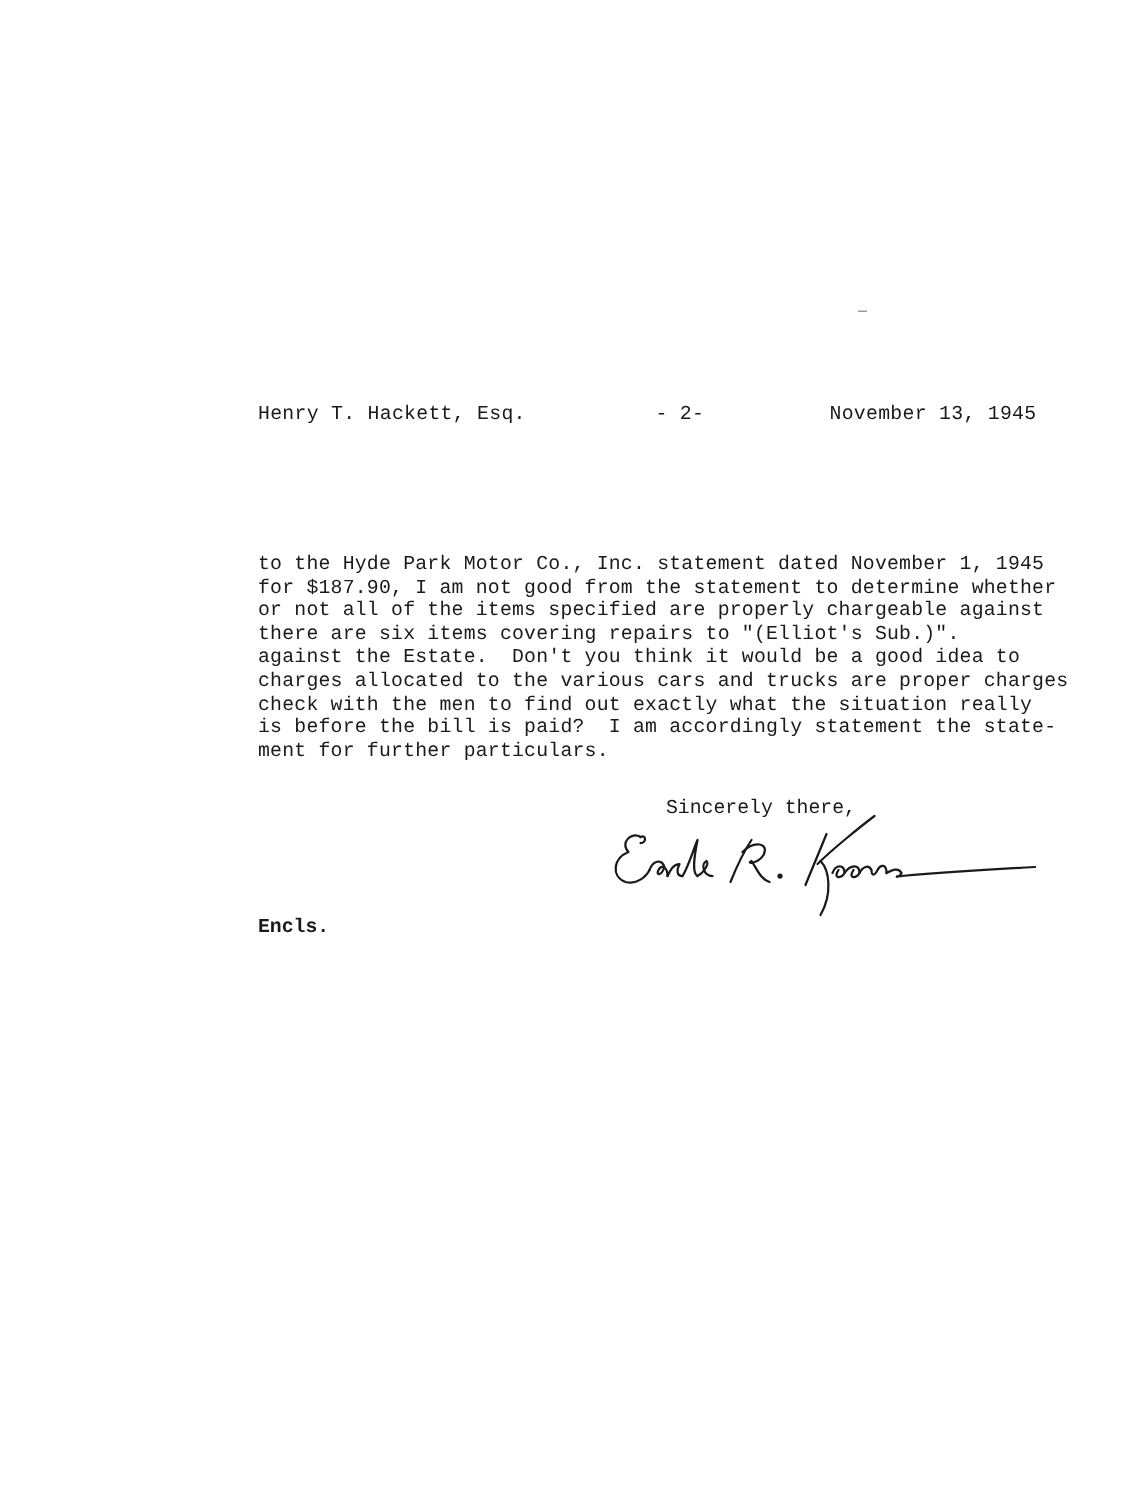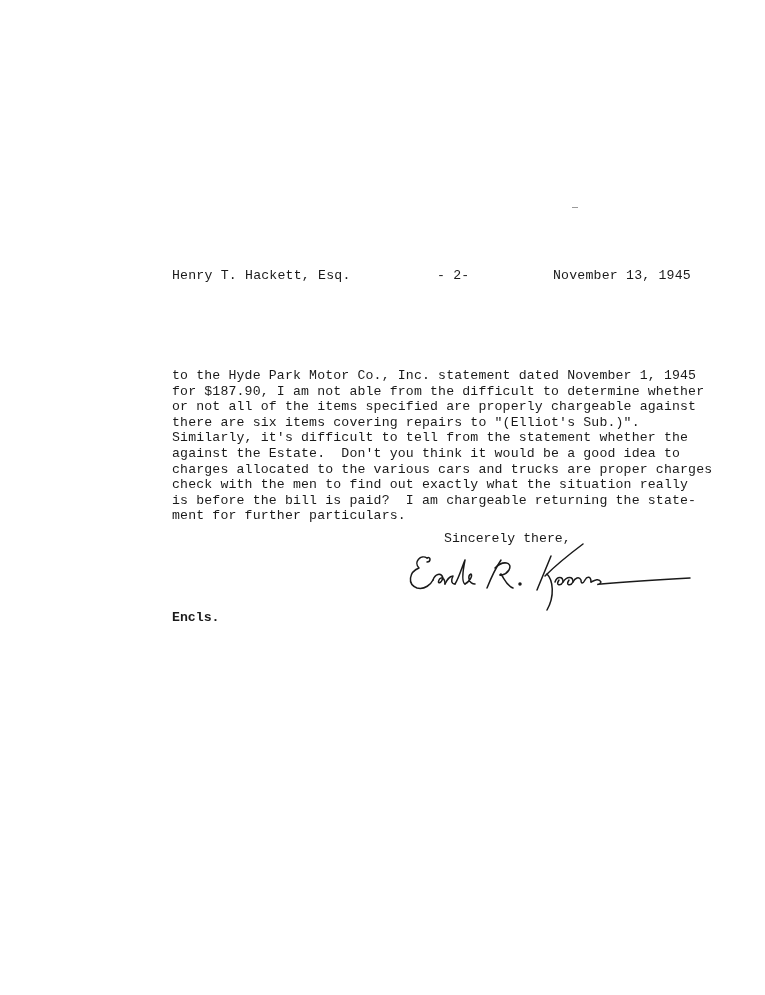--- a/index.html
+++ b/index.html
@@ -86,28 +86,27 @@
 <div class="page">
 
   <div class="speck"></div>
 
   <div class="header-line h-recipient">Henry T. Hackett, Esq.</div>
   <div class="header-line h-page">- 2-</div>
   <div class="header-line h-date">November 13, 1945</div>
 
   <div class="body-text">
     <span class="line">to the Hyde Park Motor Co., Inc. statement dated November 1, 1945</span>
-    <span class="line">for $187.90, I am not able from the difficult to determine whether</span>
+    <span class="line">for $187.90, I am not good from the statement to determine whether</span>
     <span class="line">or not all of the items specified are properly chargeable against</span>
     <span class="line">there are six items covering repairs to "(Elliot's Sub.)".</span>
-    <span class="line">Similarly, it's difficult to tell from the statement whether the</span>
     <span class="line">against the Estate.  Don't you think it would be a good idea to</span>
     <span class="line">charges allocated to the various cars and trucks are proper charges</span>
     <span class="line">check with the men to find out exactly what the situation really</span>
-    <span class="line">is before the bill is paid?  I am chargeable returning the state-</span>
+    <span class="line">is before the bill is paid?  I am accordingly statement the state-</span>
     <span class="line">ment for further particulars.</span>
   </div>
 
   <div class="closing">Sincerely there,</div>
 
   <div class="signature">
     <span class="sig-name">Earle R. Koons</span>
     <svg width="290" height="75" viewBox="0 0 290 75">
       <g fill="none" stroke="#1a1a1a" stroke-width="1.5" stroke-linecap="round" stroke-linejoin="round">
 

